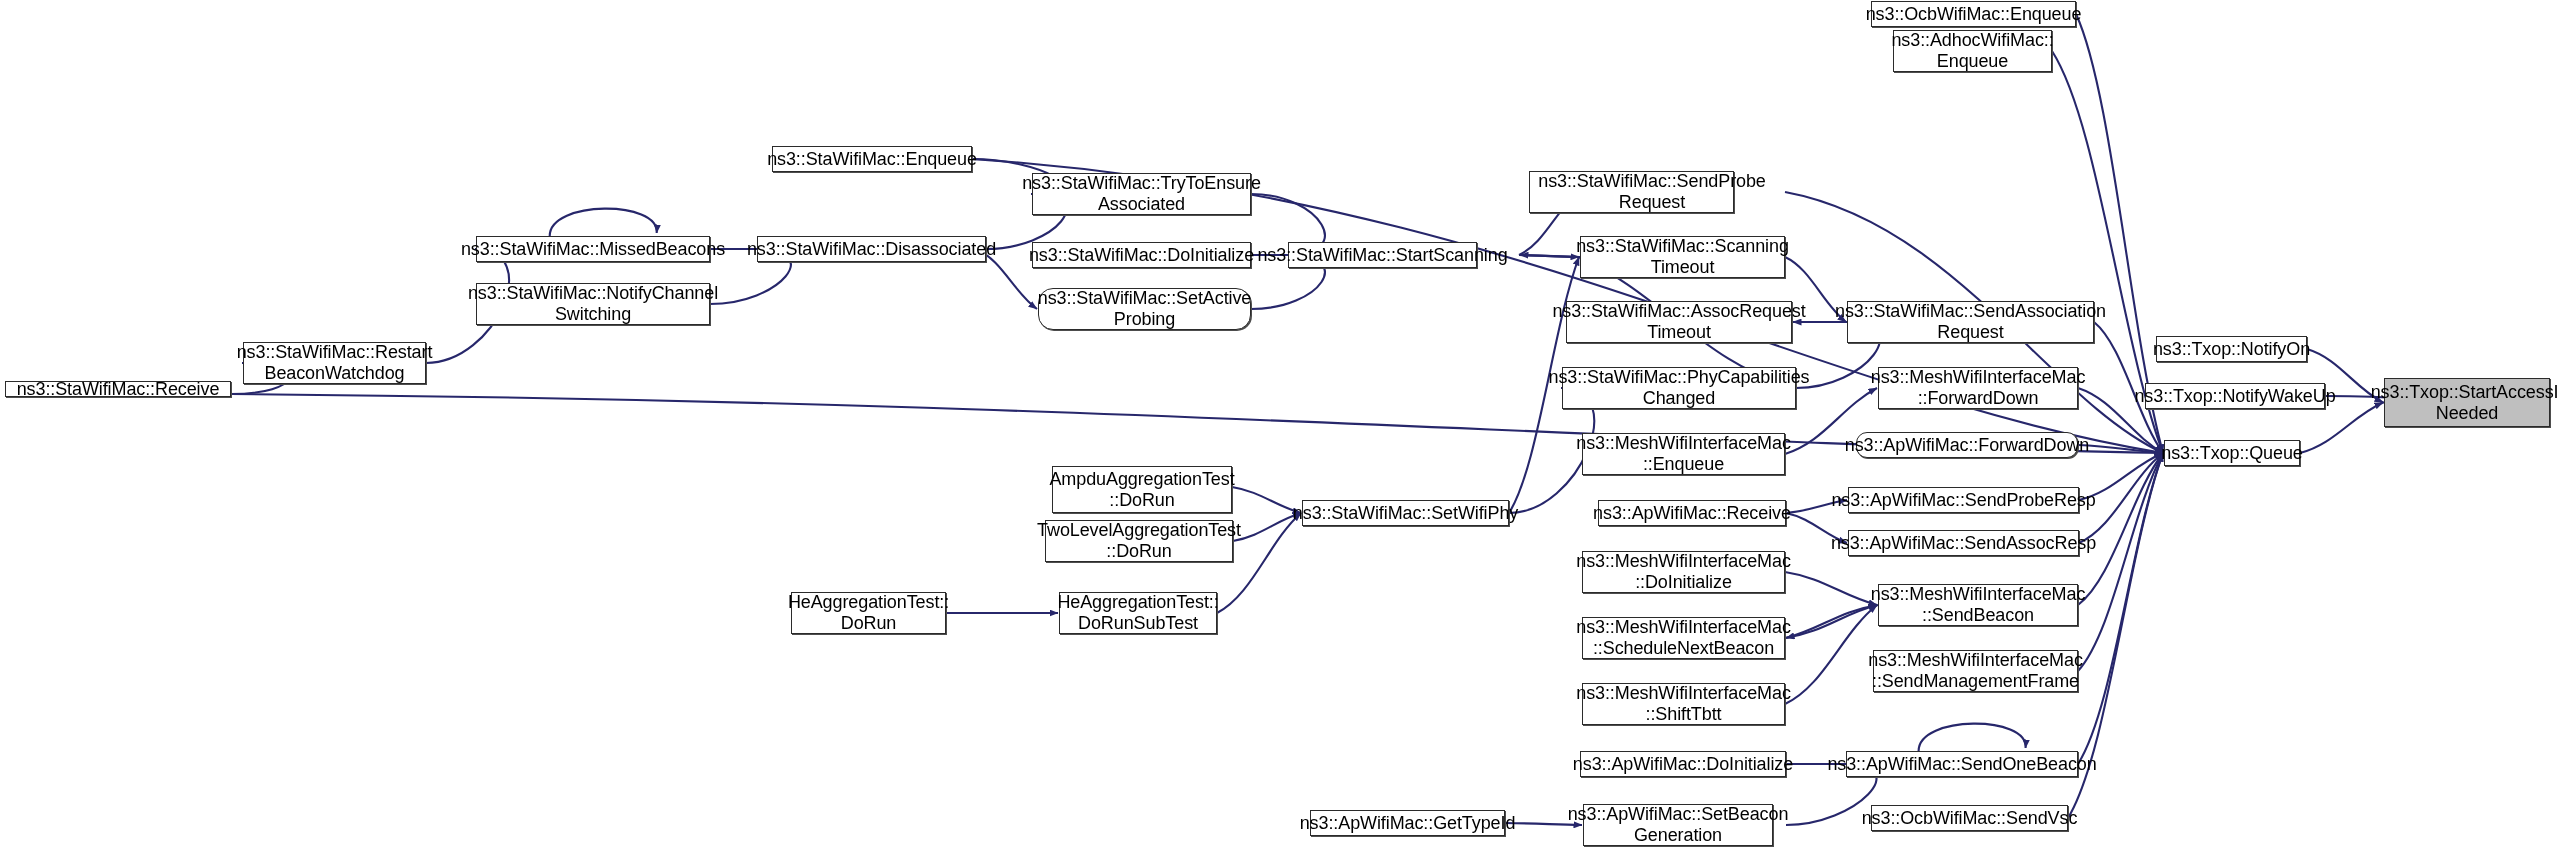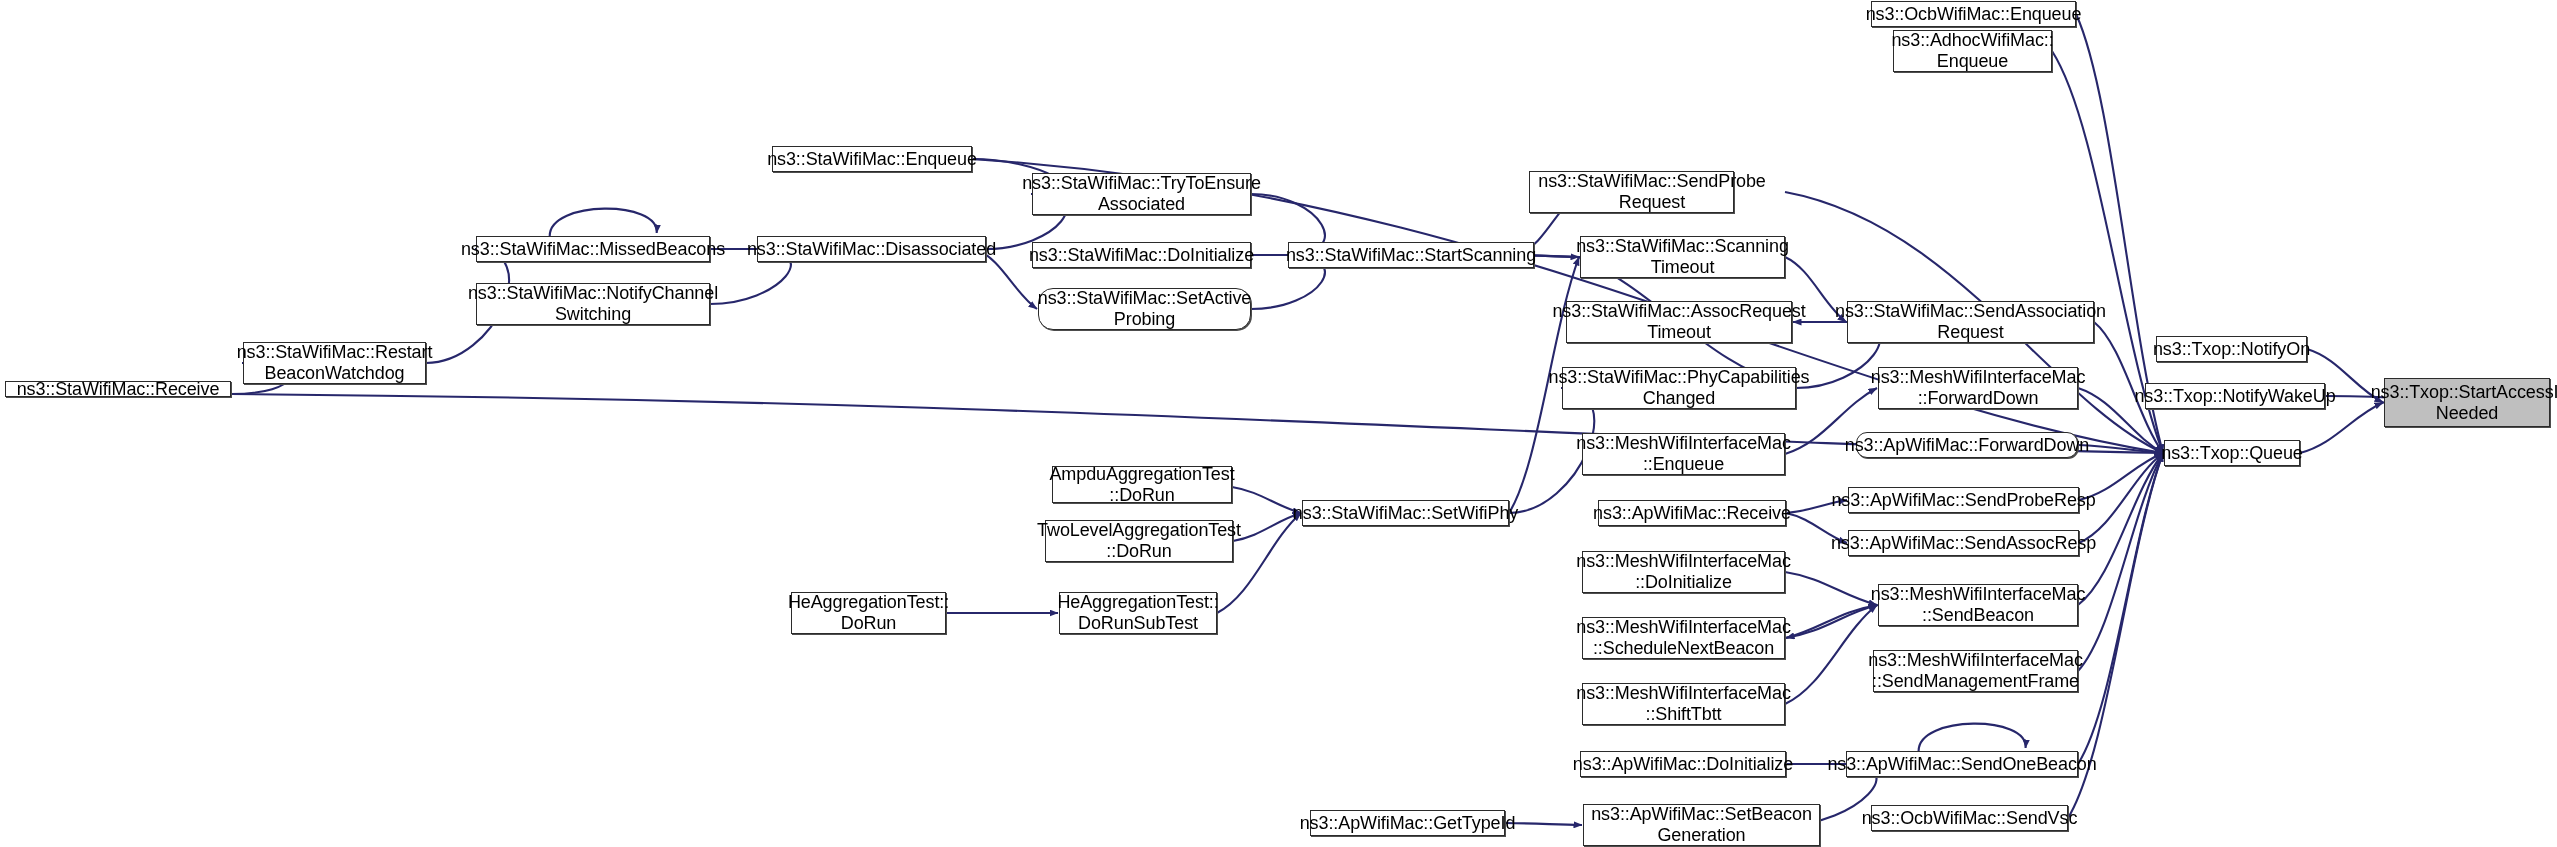--- a/index.html
+++ b/index.html
@@ -107,21 +107,21 @@
         <span class="node-label">ns3::StaWifiMac::TryToEnsure
 Associated</span>
       </div>
       <div class="node-box" style="left: 1032px; top: 242px; width: 219px; height: 26px;">
         <span class="node-label">ns3::StaWifiMac::DoInitialize</span>
       </div>
       <div class="node-box" style="left: 1038px; top: 288px; width: 213px; height: 42px; border-radius: 15px;">
         <span class="node-label">ns3::StaWifiMac::SetActive
 Probing</span>
       </div>
-      <div class="node-box" style="left: 1288px; top: 242px; width: 246px; height: 26px;">
+      <div class="node-box" style="left: 1288px; top: 242px; width: 189px; height: 26px;">
         <span class="node-label">ns3::StaWifiMac::StartScanning</span>
       </div>
       <div class="node-box" style="left: 1529px; top: 171px; width: 205px; height: 42px; padding-left: 41px;">
         <span class="node-label">ns3::StaWifiMac::SendProbe
 Request</span>
       </div>
       <div class="node-box" style="left: 1580px; top: 236px; width: 205px; height: 42px;">
         <span class="node-label">ns3::StaWifiMac::Scanning
 Timeout</span>
       </div>
@@ -148,31 +148,31 @@
         <span class="node-label">ns3::MeshWifiInterfaceMac
 ::ScheduleNextBeacon</span>
       </div>
       <div class="node-box" style="left: 1582px; top: 683px; width: 203px; height: 42px;">
         <span class="node-label">ns3::MeshWifiInterfaceMac
 ::ShiftTbtt</span>
       </div>
       <div class="node-box" style="left: 1580px; top: 751px; width: 206px; height: 26px;">
         <span class="node-label">ns3::ApWifiMac::DoInitialize</span>
       </div>
-      <div class="node-box" style="left: 1583px; top: 804px; width: 237px; height: 42px;">
+      <div class="node-box" style="left: 1583px; top: 804px; width: 190px; height: 42px;">
         <span class="node-label">ns3::ApWifiMac::SetBeacon
 Generation</span>
       </div>
       <div class="node-box" style="left: 1310px; top: 810px; width: 195px; height: 26px;">
         <span class="node-label">ns3::ApWifiMac::GetTypeId</span>
       </div>
       <div class="node-box" style="left: 1302px; top: 500px; width: 207px; height: 26px;">
         <span class="node-label">ns3::StaWifiMac::SetWifiPhy</span>
       </div>
-      <div class="node-box" style="left: 1052px; top: 466px; width: 180px; height: 37px;">
+      <div class="node-box" style="left: 1052px; top: 466px; width: 180px; height: 47px;">
         <span class="node-label">AmpduAggregationTest
 ::DoRun</span>
       </div>
       <div class="node-box" style="left: 1045px; top: 520px; width: 188px; height: 42px;">
         <span class="node-label">TwoLevelAggregationTest
 ::DoRun</span>
       </div>
       <div class="node-box" style="left: 791px; top: 592px; width: 155px; height: 42px;">
         <span class="node-label">HeAggregationTest::
 DoRun</span>

